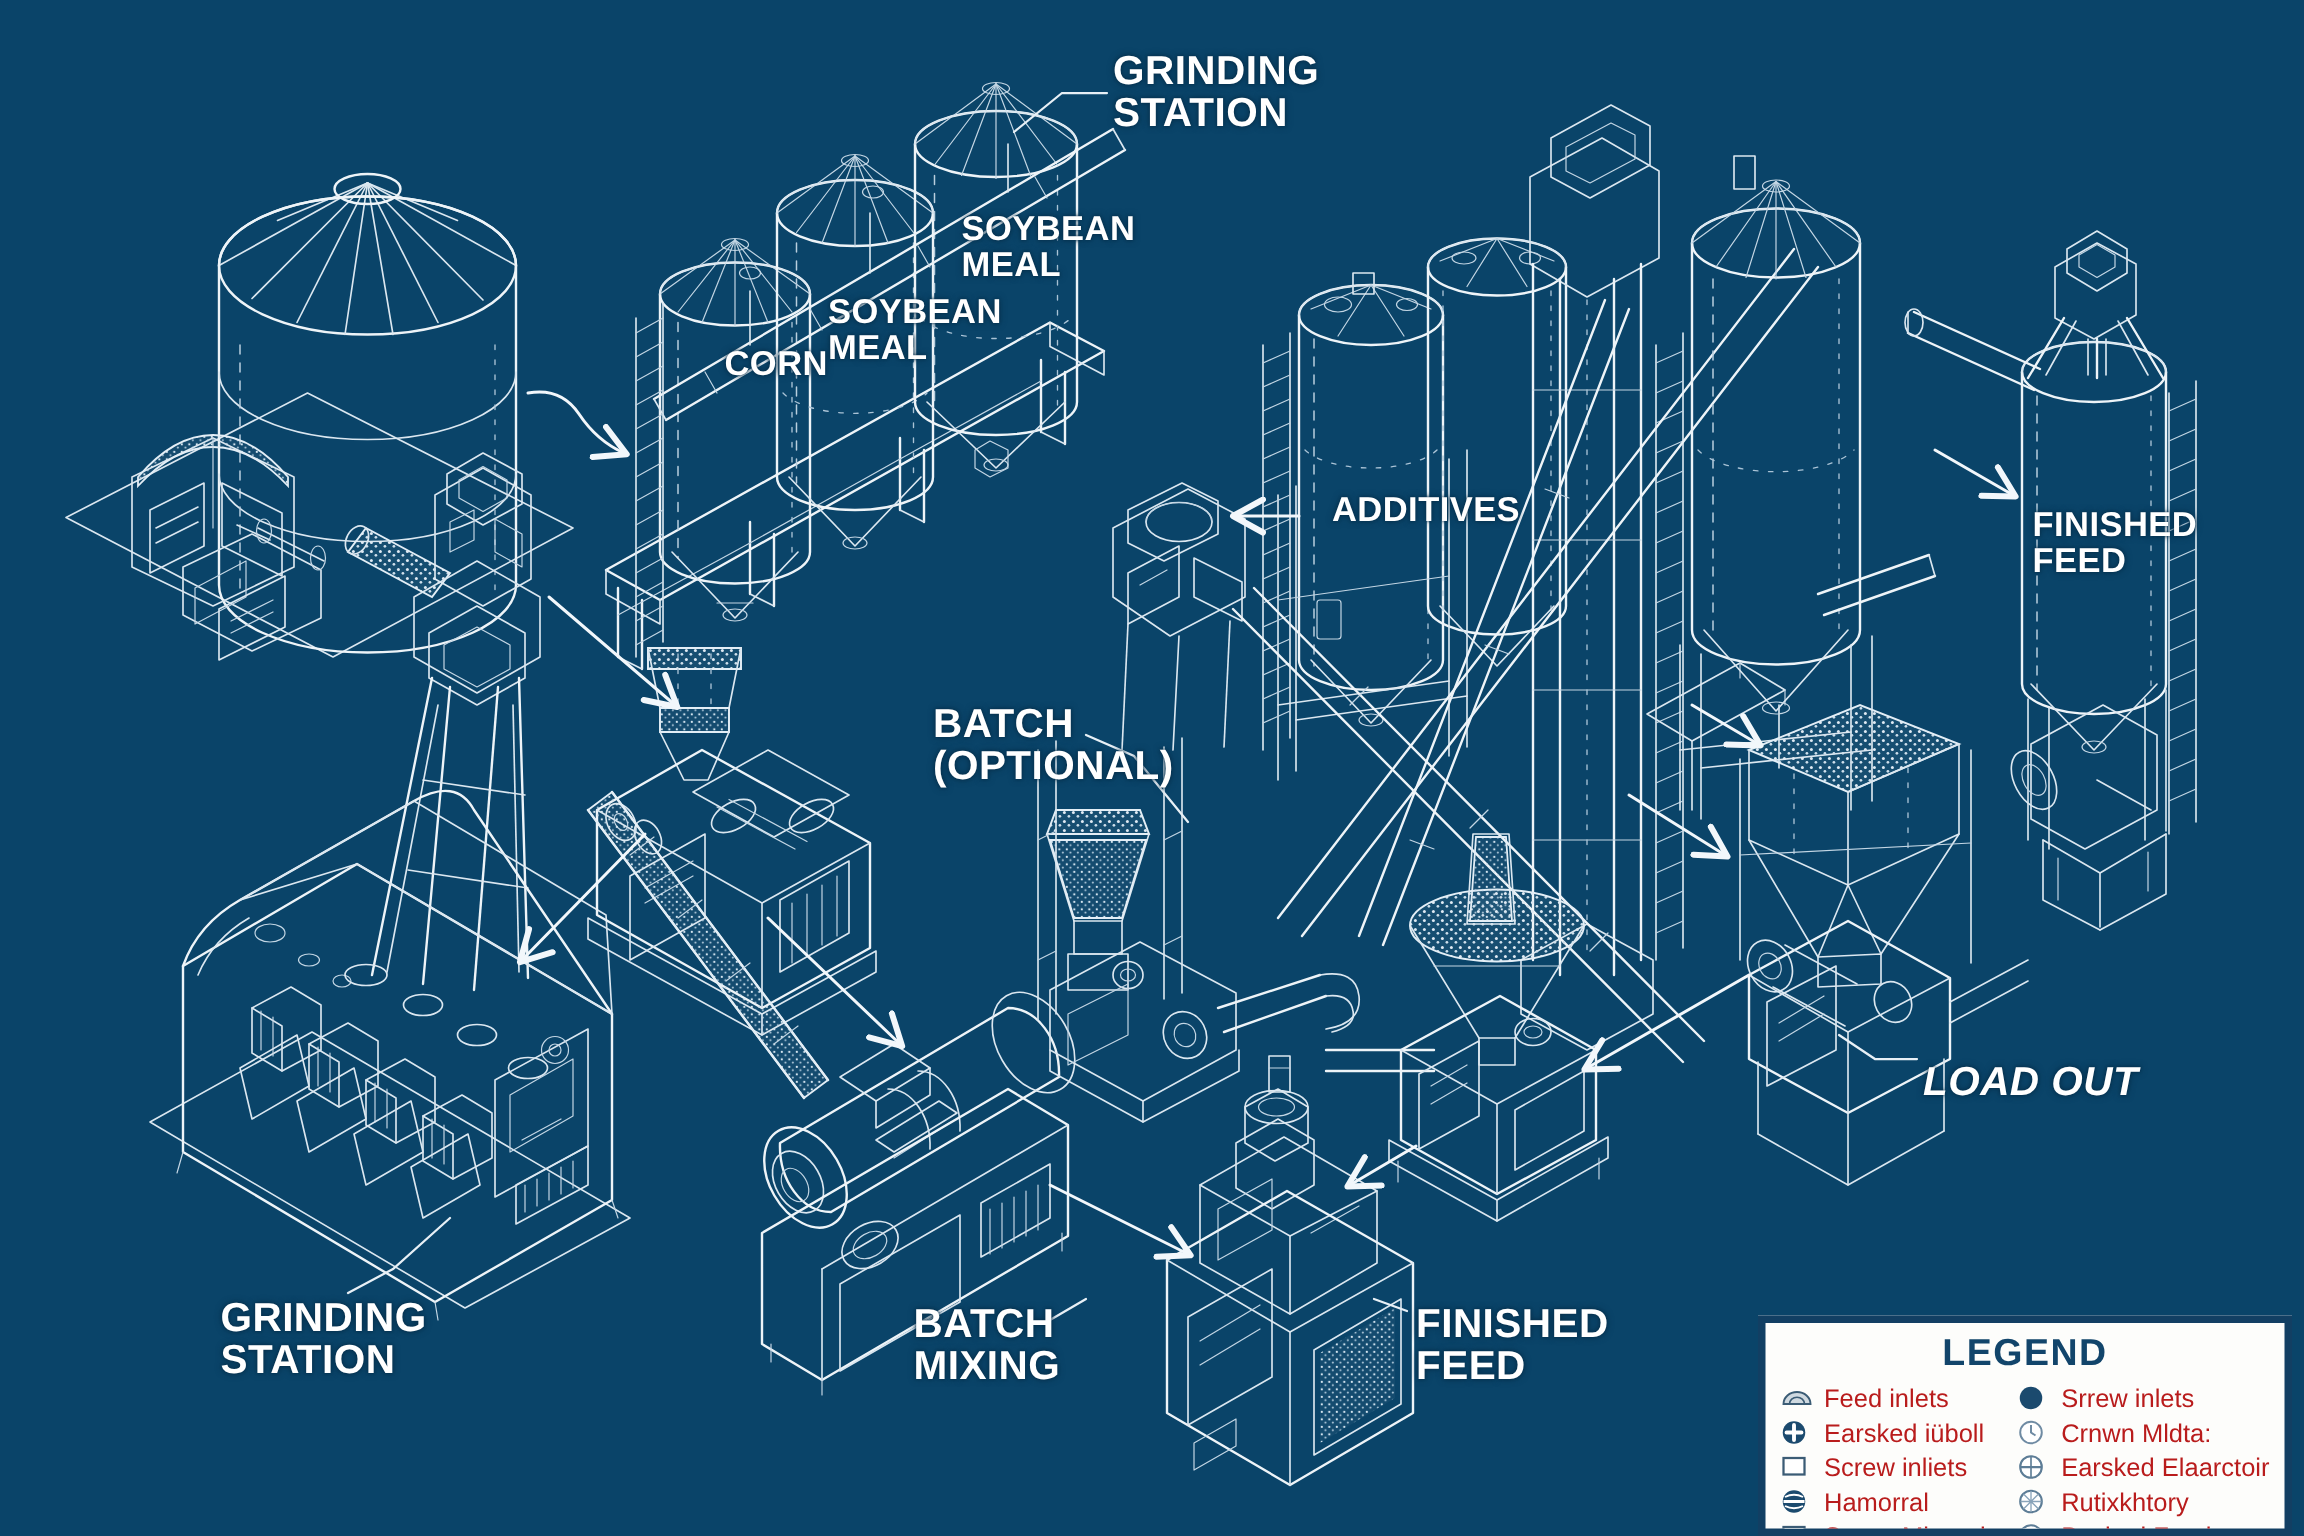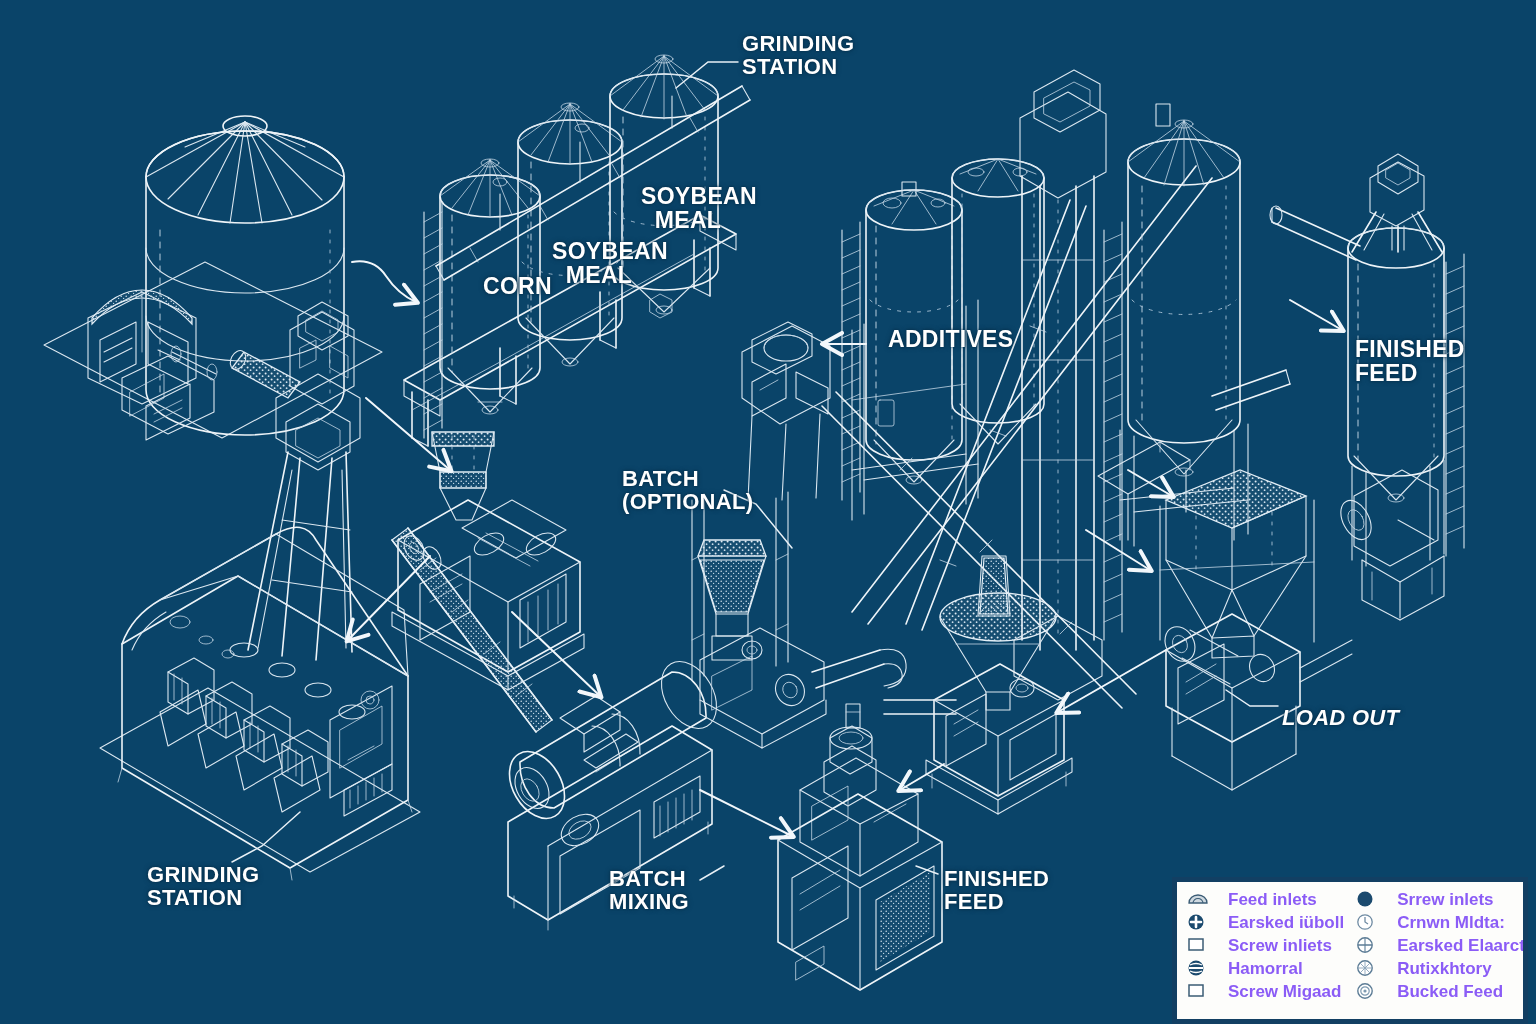--- a/index.html
+++ b/index.html
@@ -23,41 +23,40 @@
   .grain2{fill:url(#grainpat2);stroke:#e3eef6;stroke-width:1.2;}
 
   
   .lab{
     position:absolute;color:#ffffff;font-weight:bold;
     font-family:"Liberation Sans", sans-serif;
     line-height:1.04;letter-spacing:0.3px;
     text-shadow:0 0 5px rgba(7,45,72,0.9),0 0 2px rgba(7,45,72,0.95);
     white-space:pre-line;pointer-events:none;
   }
-  .lab.c{text-align:center;margin-top:44px;}
-  .lab.big{font-size:22px;}
+  .lab.c{text-align:left;}
+  .lab.big{font-size:27px;}
   .lab.med{font-size:23px;}
 
   
   #legend{
     position:absolute;left:1172px;top:877px;width:356px;height:147px;
     background:#fdfdfb;border:5px solid #123f63;box-sizing:border-box;
     padding:6px 10px 0 10px;overflow:hidden;
   }
   #legend .ltitle{
     text-align:center;color:#12456b;font-weight:bold;font-size:25px;
     letter-spacing:1px;line-height:1;margin:2px 0 6px 0;
   }
   #legend .cols{display:flex;gap:12px;}
   #legend .col{flex:1;display:flex;flex-direction:column;gap:1px;}
   #legend .row{display:flex;align-items:center;gap:7px;height:22px;}
   #legend .row span.txt{
-    color:#8b5cf6;font-size:17px;font-weight:bold;line-height:1;white-space:nowrap;
+    color:#b91c1c;font-size:17px;font-weight:normal;line-height:1;white-space:nowrap;
     font-family:"Liberation Sans", sans-serif;
-    margin-left:12px;
   }
   #legend .gl{width:22px;height:18px;flex:0 0 22px;display:block;}
 </style>
 </head>
 <body>
 
 <div id="stage">
 
   <svg class="layer" viewBox="0 0 1536 1024">
     <defs>
@@ -858,20 +857,21 @@
 (OPTIONAL)</div>
   <div class="lab big" style="left:1282px;top:707px;font-style:italic;">LOAD OUT</div>
   <div class="lab big" style="left:147px;top:864px;">GRINDING
 STATION</div>
   <div class="lab big" style="left:609px;top:868px;">BATCH
 MIXING</div>
   <div class="lab big" style="left:944px;top:868px;">FINISHED
 FEED</div>
 
   <div id="legend">
+    <div class="ltitle">LEGEND</div>
     <div class="cols">
       <div class="col">
 
         <div class="row">
           <svg class="gl" viewBox="0 0 22 18">
             <path d="M2,13 a9,8 0 0 1 18,0 Z" fill="#cfd9e0" stroke="#3b5c75" stroke-width="1.3"></path>
             <path d="M6,13 a5,4.5 0 0 1 10,0" fill="none" stroke="#3b5c75" stroke-width="1.1"></path>
           </svg>
           <span class="txt">Feed inlets</span>
         </div>

